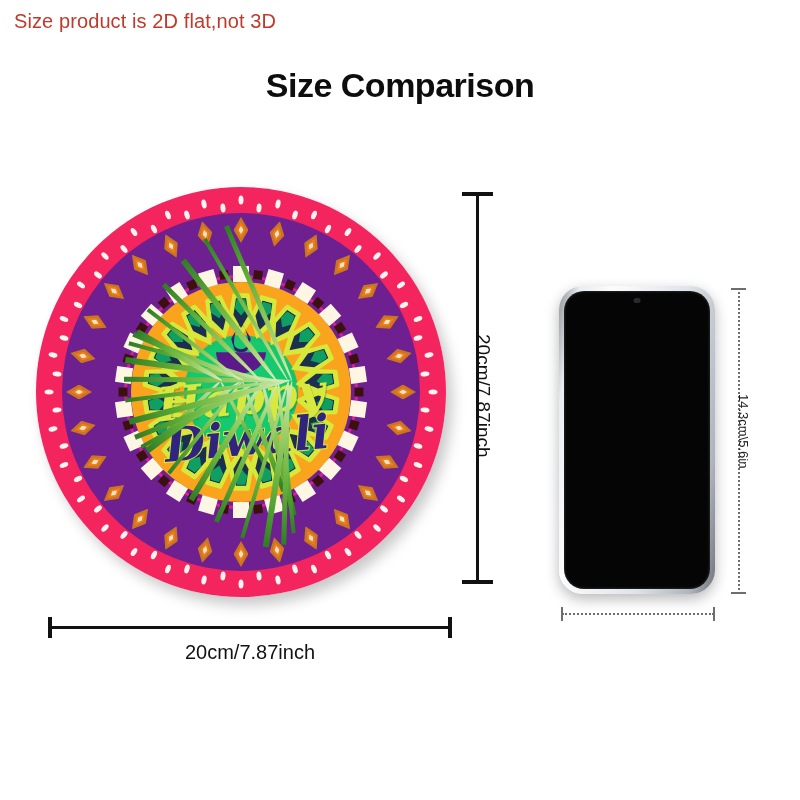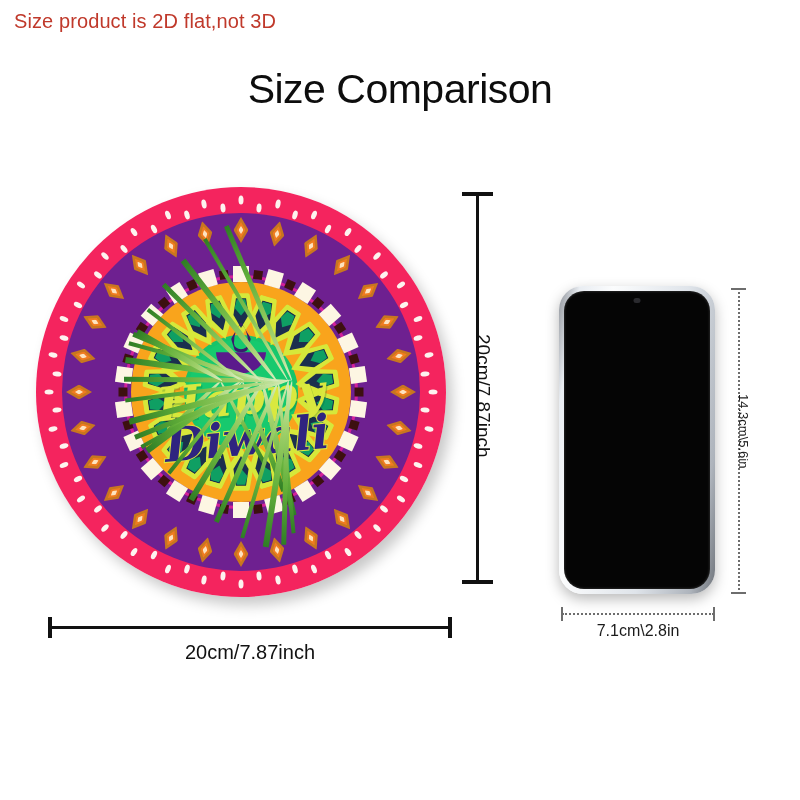--- a/index.html
+++ b/index.html
@@ -15,21 +15,21 @@
   .warning-note {
     position: absolute; left: 14px; top: 10px;
     font-size: 20px; color: #c0392b; letter-spacing: .1px;
     white-space: nowrap;
   }
 
   
   .page-title {
     position: absolute; left: 0; top: 66px; width: 800px;
     text-align: center;
-    font-size: 41px; font-weight: normal; color: #0d0d0d;
+    font-size: 34px; font-weight: bold; color: #0d0d0d;
     letter-spacing: -0.5px;
   }
 
   
   .mandala-wrap {
     position: absolute; left: 36px; top: 187px;
     width: 410px; height: 410px;
   }
   .ring { position: absolute; border-radius: 50%; }
   .ring-outer      { inset: 0;       background: #f4245e; }
@@ -665,15 +665,14 @@
   <div class="mh-label">20cm/7.87inch</div>
 
   <div class="pv-line"></div>
   <div class="pv-cap top"></div>
   <div class="pv-cap bot"></div>
   <div class="pv-label">14.3cm\5.6in</div>
 
   <div class="ph-line"></div>
   <div class="ph-cap l"></div>
   <div class="ph-cap r"></div>
-  <div class="ph-label">7.1cm\2.8in</div>
 
 </div>
 
 </body></html>

